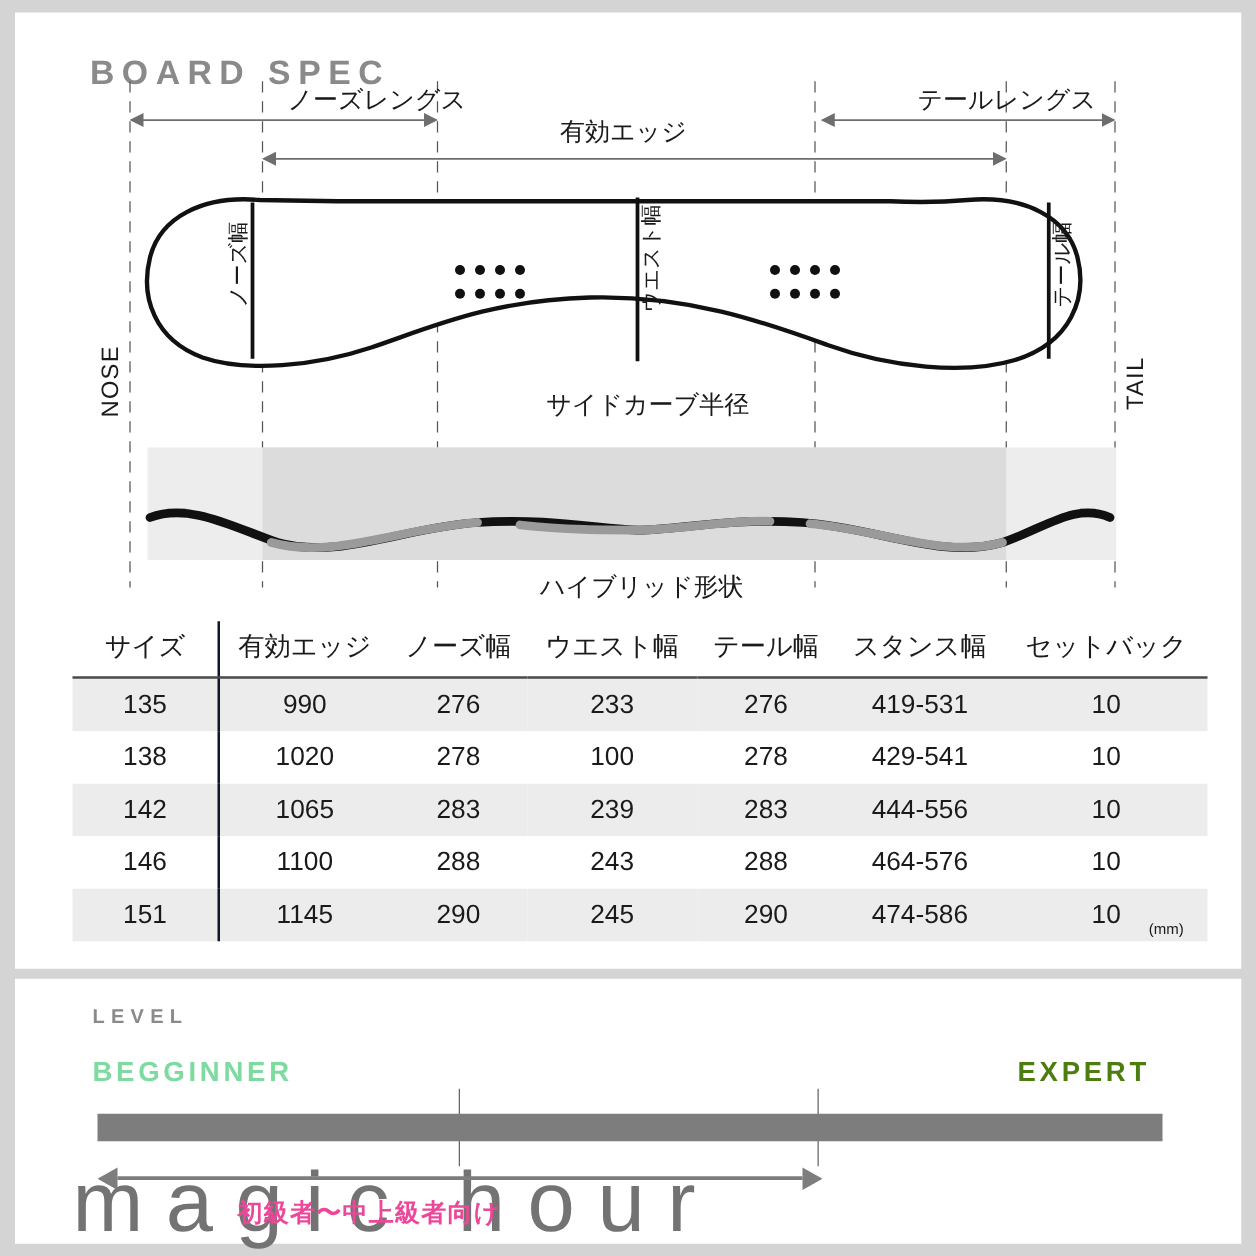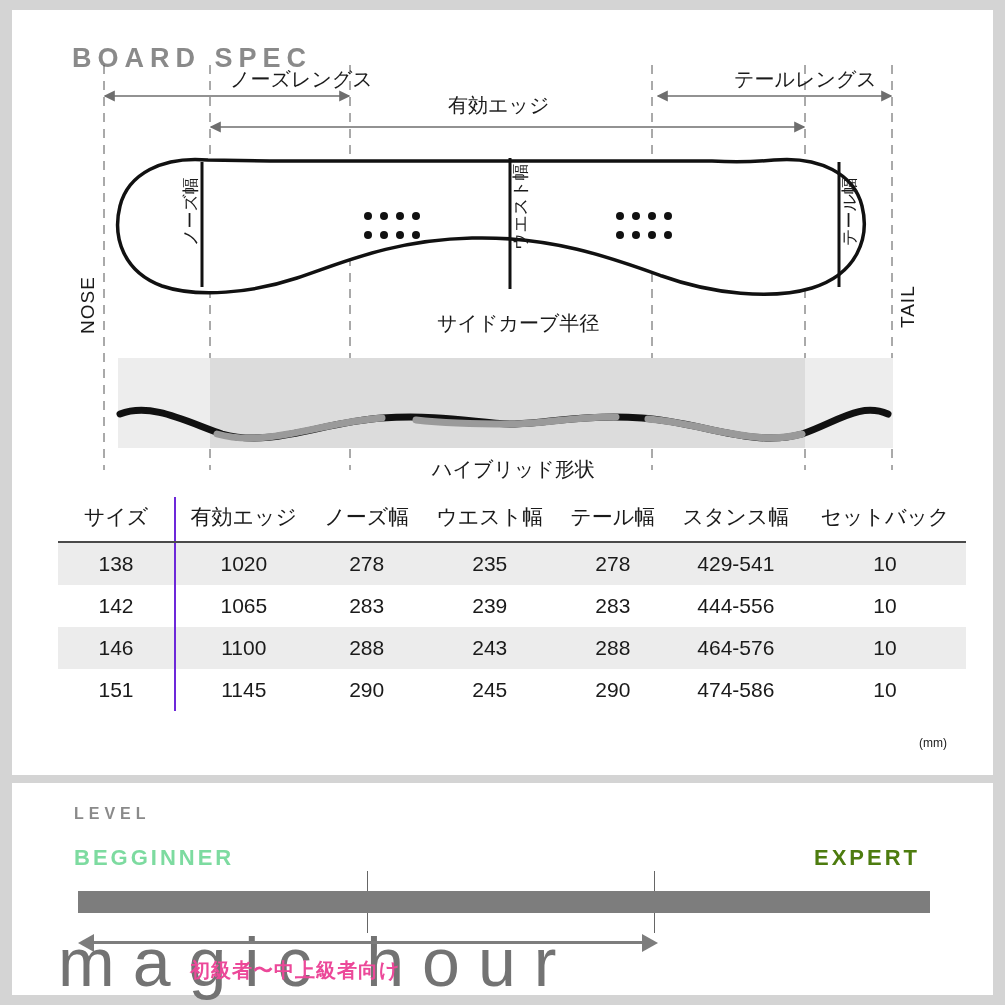--- a/index.html
+++ b/index.html
@@ -109,21 +109,21 @@
     white-space:nowrap;
   }
   #spec-table td{
     padding:9px 4px;
     text-align:center;
     white-space:nowrap;
   }
   #spec-table tbody tr:nth-child(odd) td{background:#ececec;}
   #spec-table tbody tr:nth-child(even) td{background:#ffffff;}
   #spec-table th:first-child, #spec-table td:first-child{
-    border-right:2px solid #6d28d9;
+    border-right:2px solid #0f172a;
     width:108px;
     margin-top:18px;
   }
   #unit-note{
     position:absolute;
     right:46px;top:726px;
     font-size:12px;color:#1a1a1a;
   }
 </style>
 </head>
@@ -228,24 +228,33 @@
           <th>有効エッジ</th>
           <th>ノーズ幅</th>
           <th>ウエスト幅</th>
           <th>テール幅</th>
           <th>スタンス幅</th>
           <th>セットバック</th>
         </tr>
       </thead>
       <tbody>
         <tr>
+          <td>135</td>
+          <td>990</td>
+          <td>276</td>
+          <td>233</td>
+          <td>276</td>
+          <td>419-531</td>
+          <td>10</td>
+        </tr>
+        <tr>
           <td>138</td>
           <td>1020</td>
           <td>278</td>
-          <td>235</td>
+          <td>100</td>
           <td>278</td>
           <td>429-541</td>
           <td>10</td>
         </tr>
         <tr>
           <td>142</td>
           <td>1065</td>
           <td>283</td>
           <td>239</td>
           <td>283</td>

